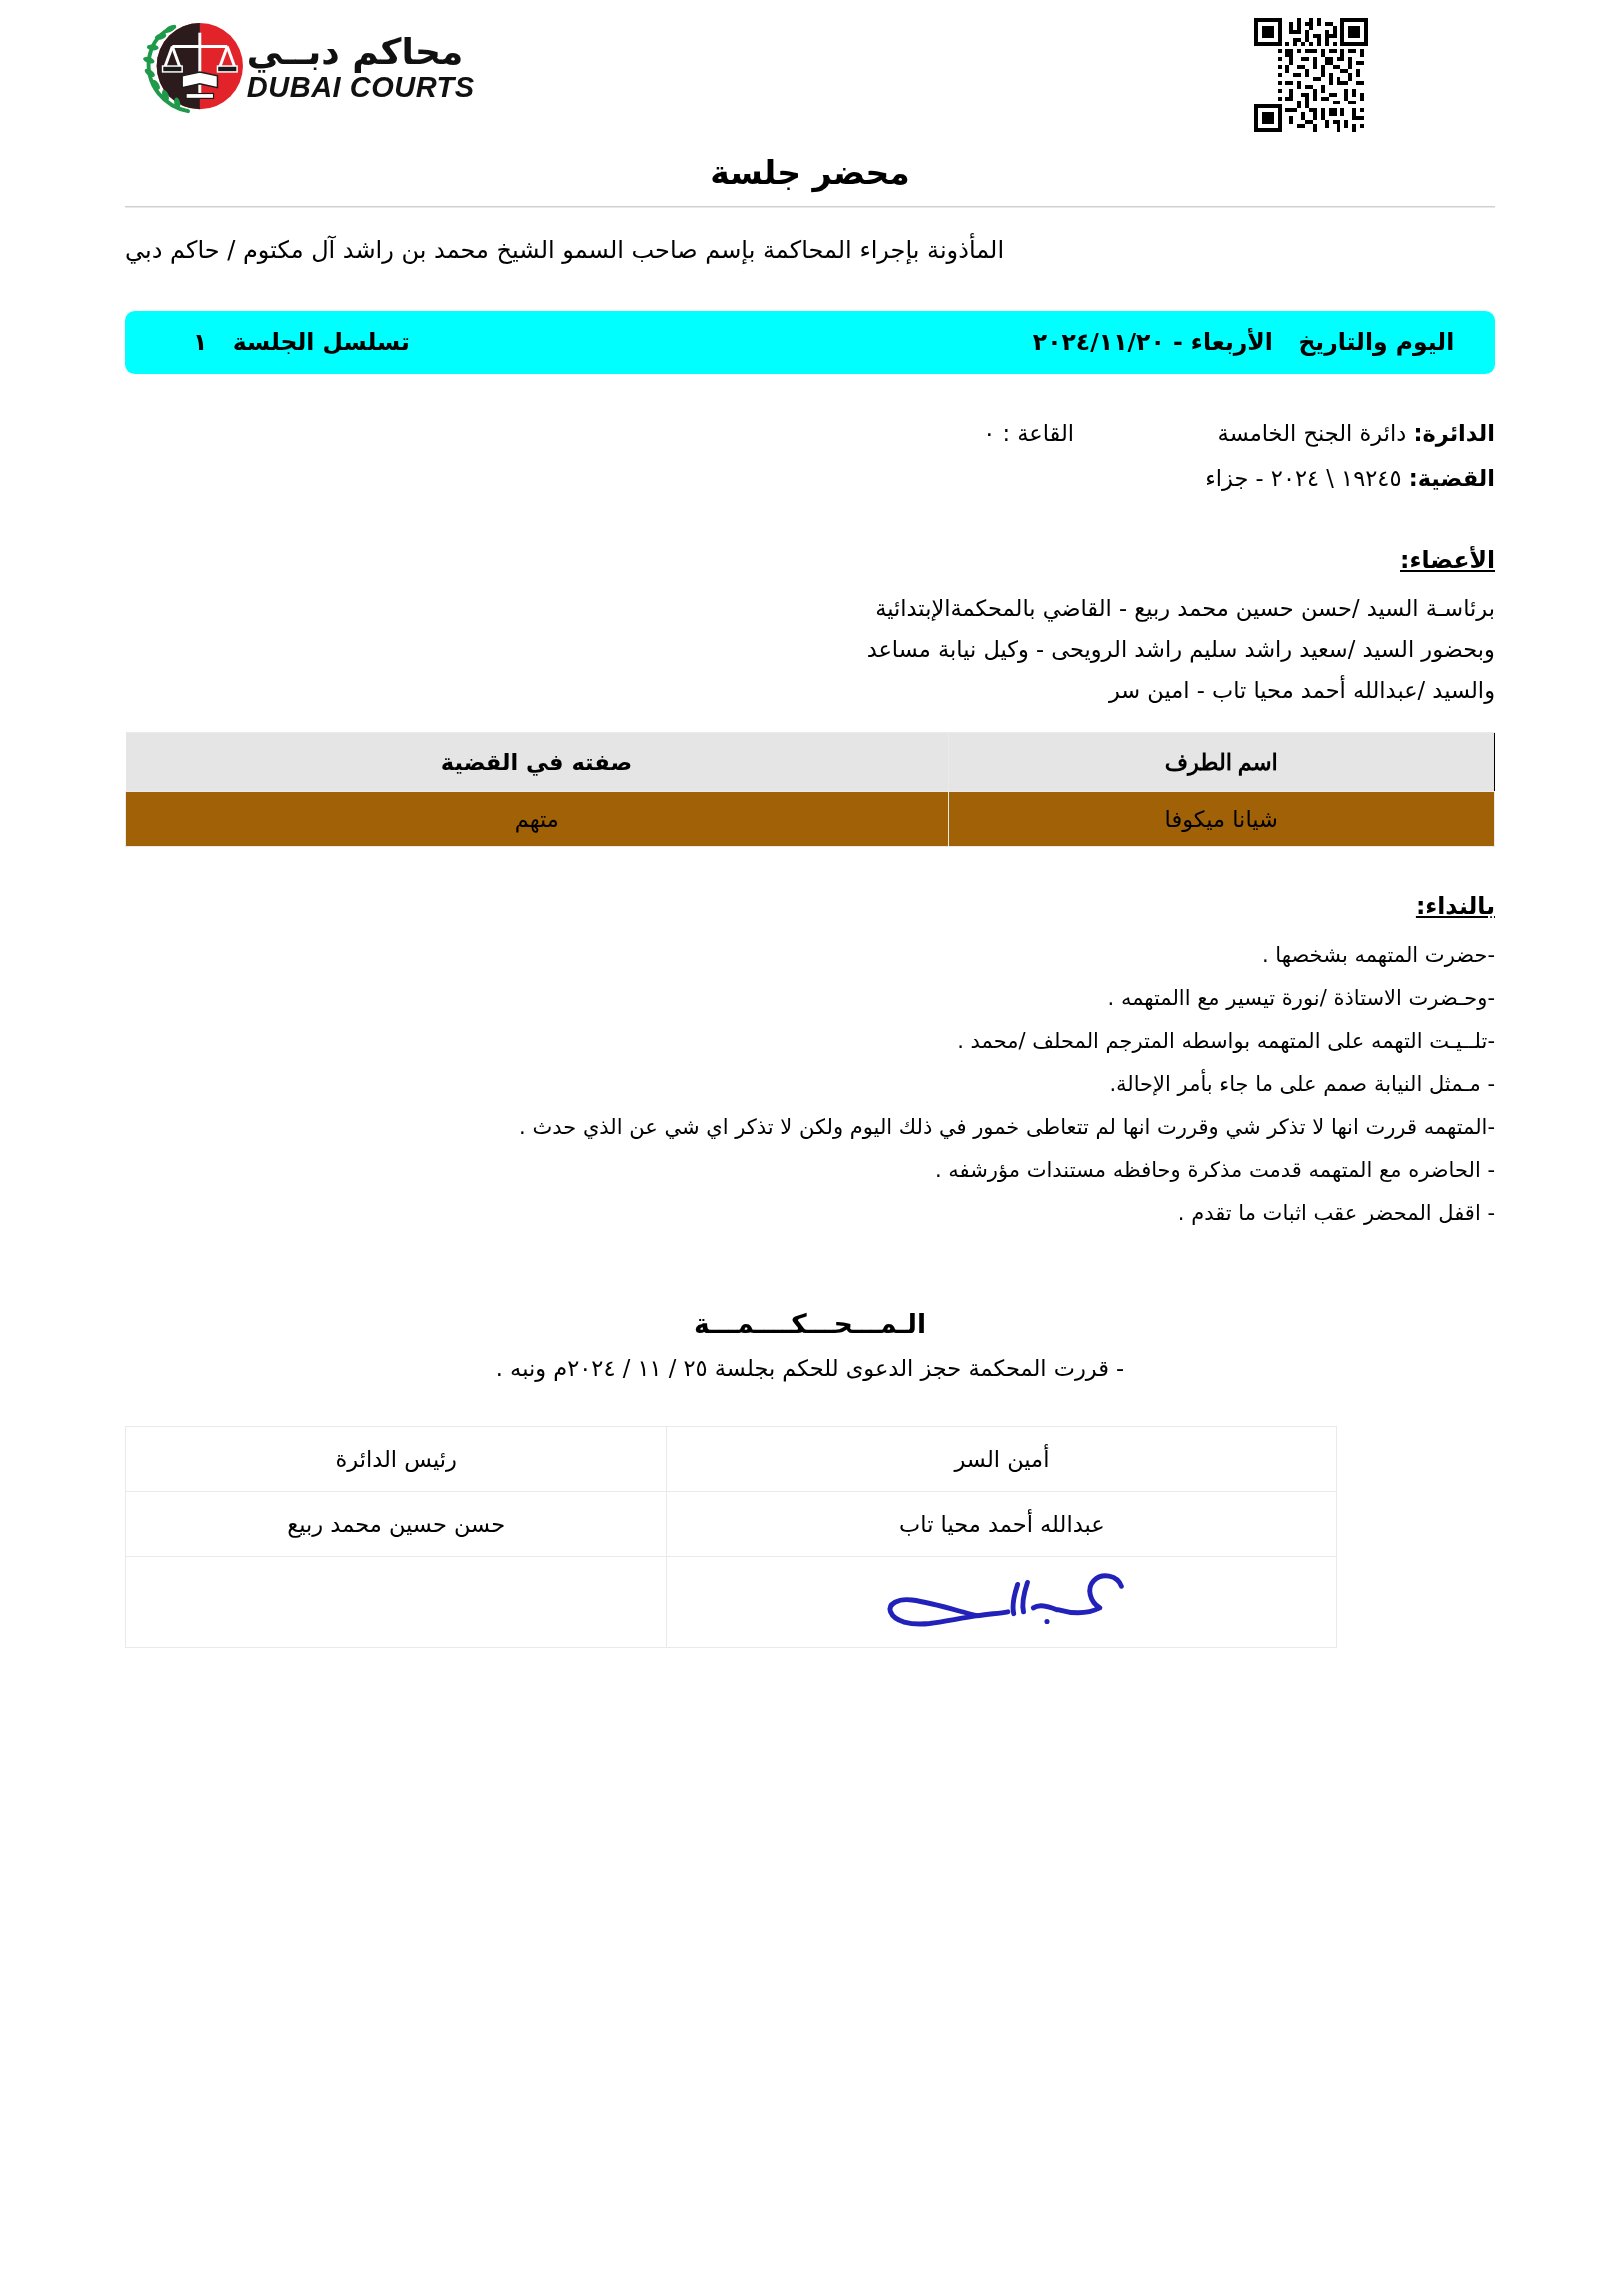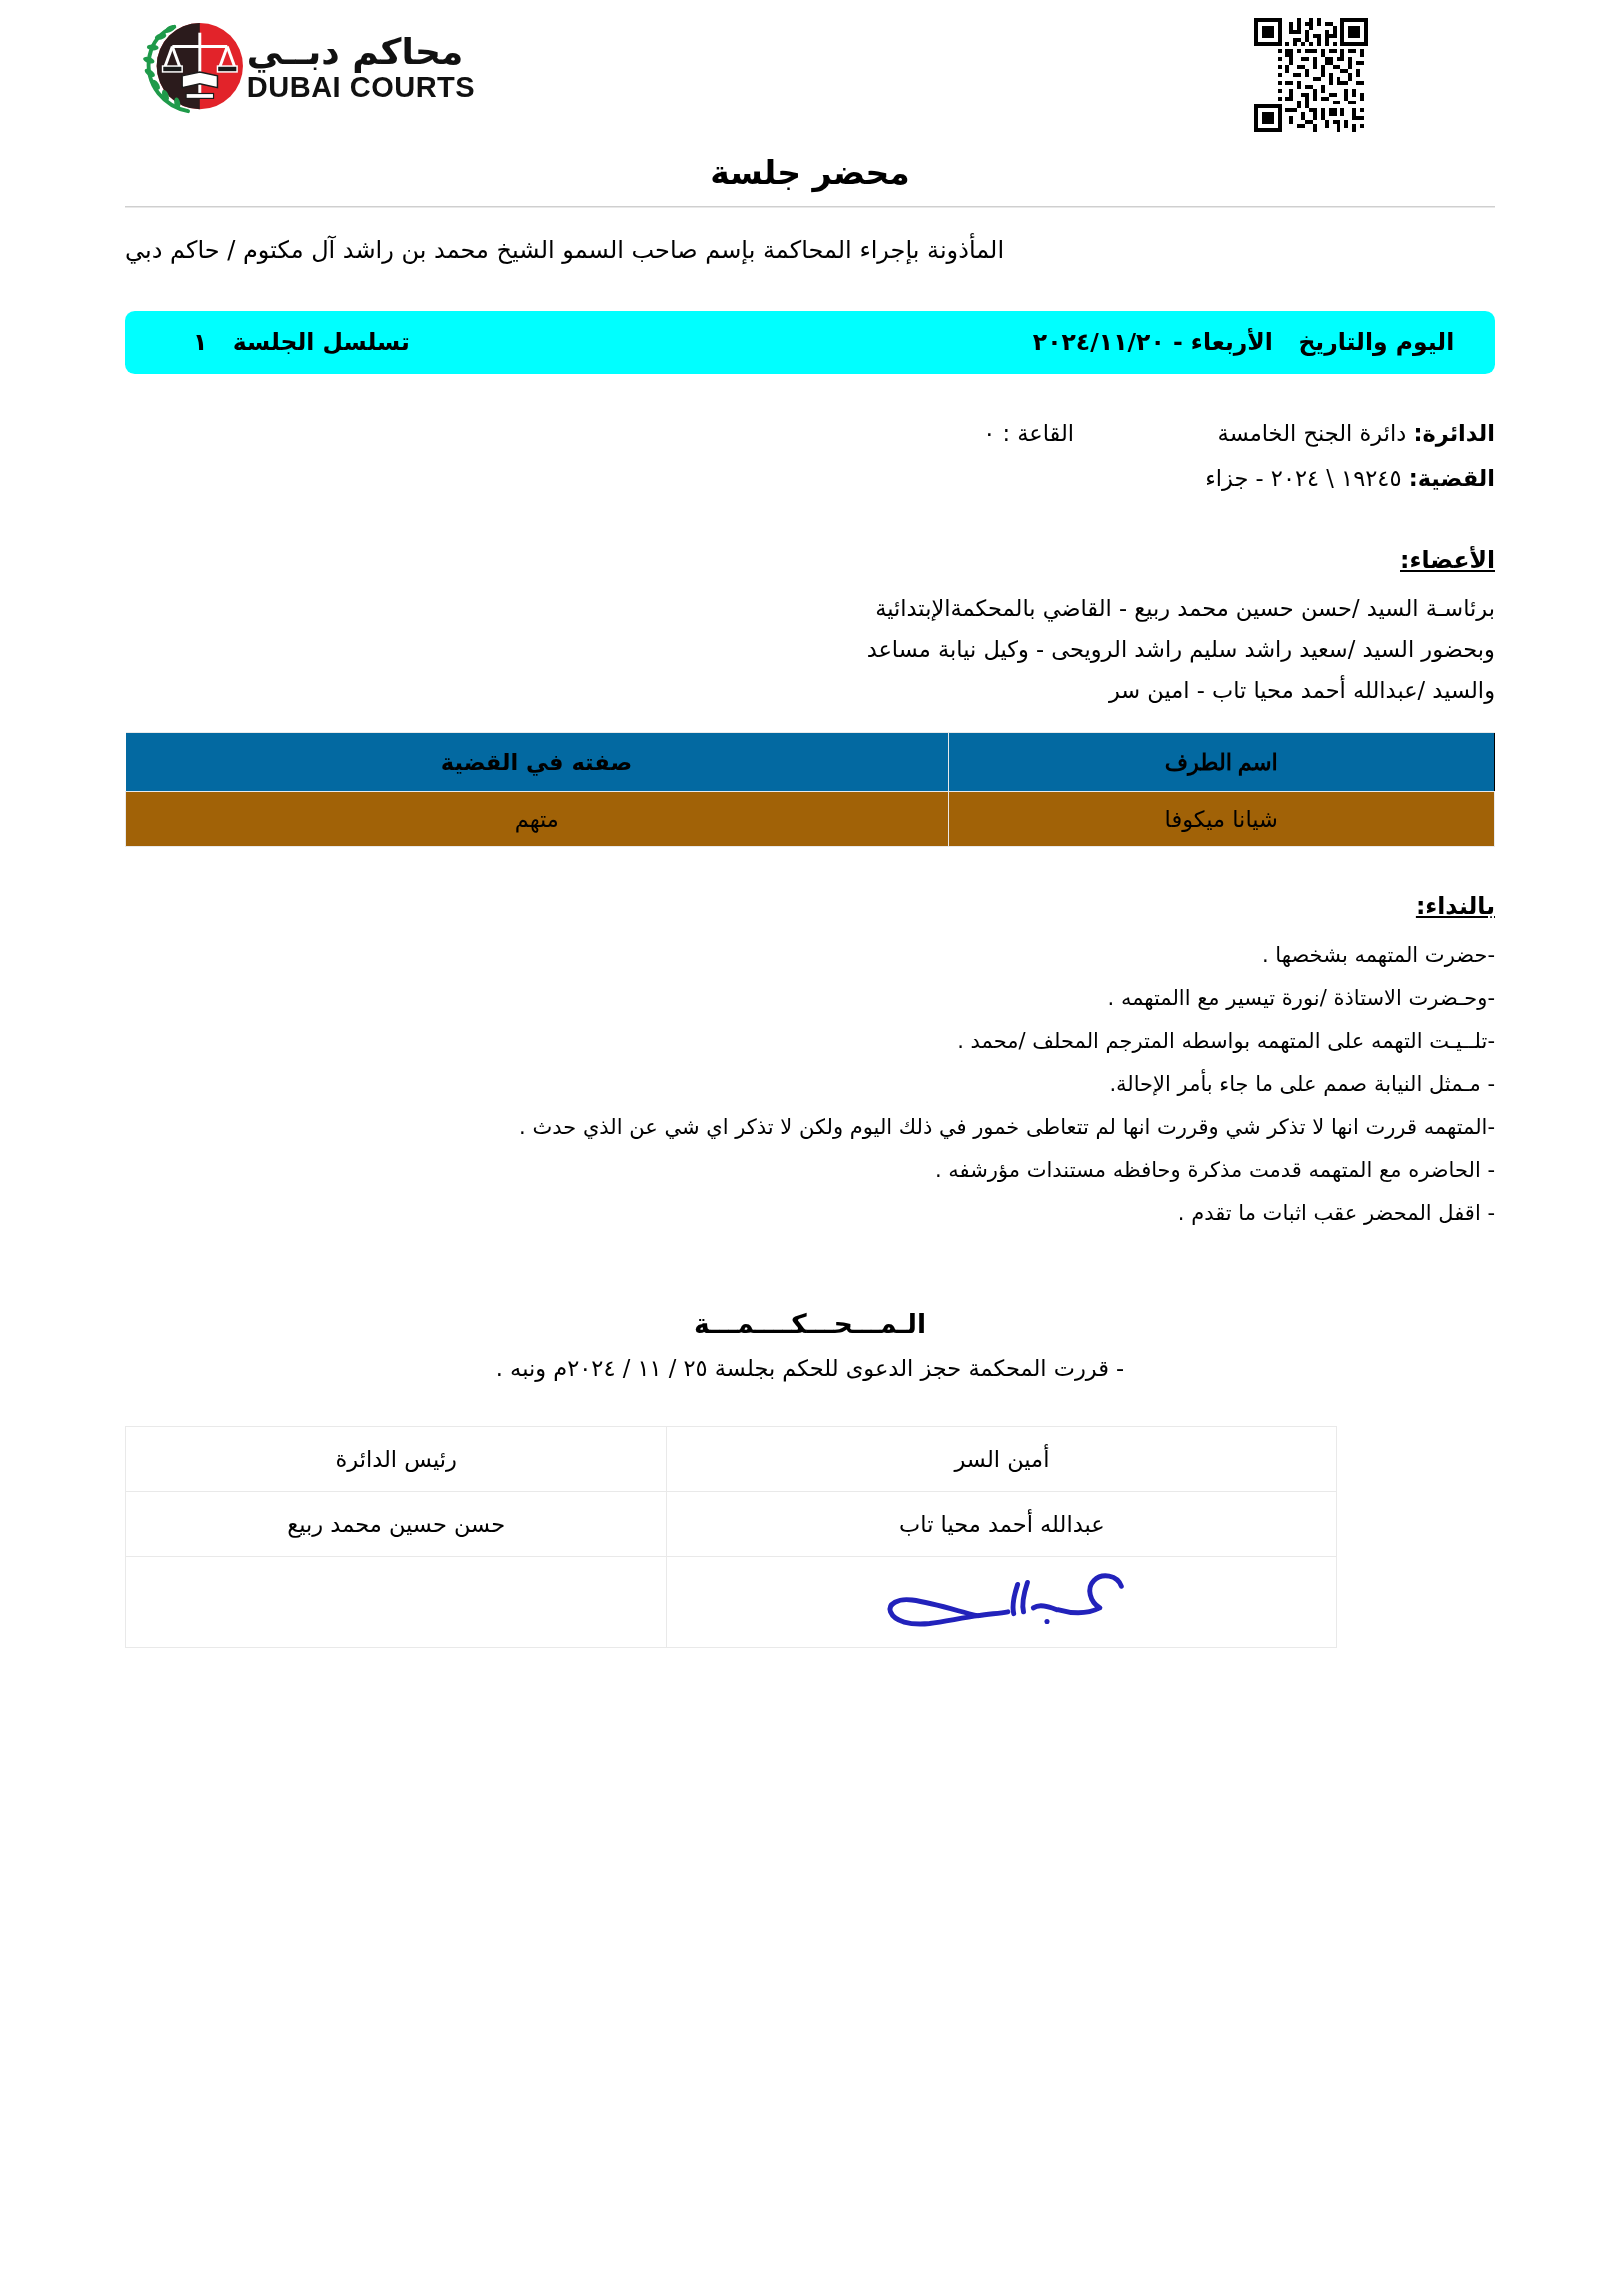--- a/index.html
+++ b/index.html
@@ -72,20 +72,21 @@
     direction: rtl;
   }
   .logo-en {
     font-size: 29px;
     font-weight: bold;
     letter-spacing: 0.5px;
     color: #111;
     direction: ltr;
     margin-top: 2.9px;
     font-family: "Liberation Sans", sans-serif;
+    font-style: italic;
   }
 
   
   .doc-title {
     text-align: center;
     font-size: 33px;
     font-weight: bold;
     margin: 5.9px 0 13.7px 0;
     letter-spacing: 1px;
   }
@@ -151,21 +152,21 @@
   .members div { margin: 0; }
 
   
   table.tbl {
     width: 100%;
     border-collapse: collapse;
     margin-top: 21.6px;
     font-size: 22.5px;
   }
   table.tbl th {
-    background: #0369a1;
+    background: #e5e5e5;
     font-weight: bold;
     padding: 15.7px 19.6px;
     border: 1px solid #eaeaea;
     border-left: none; border-right: none;
   }
   table.tbl th:first-child { border-right: 1px solid #000000; font-family: Liberation Serif, serif; }
   table.tbl th + th { border-right: 1px solid #eaeaea; }
   table.tbl td {
     text-align: center;
     padding: 13.7px 19.6px;

